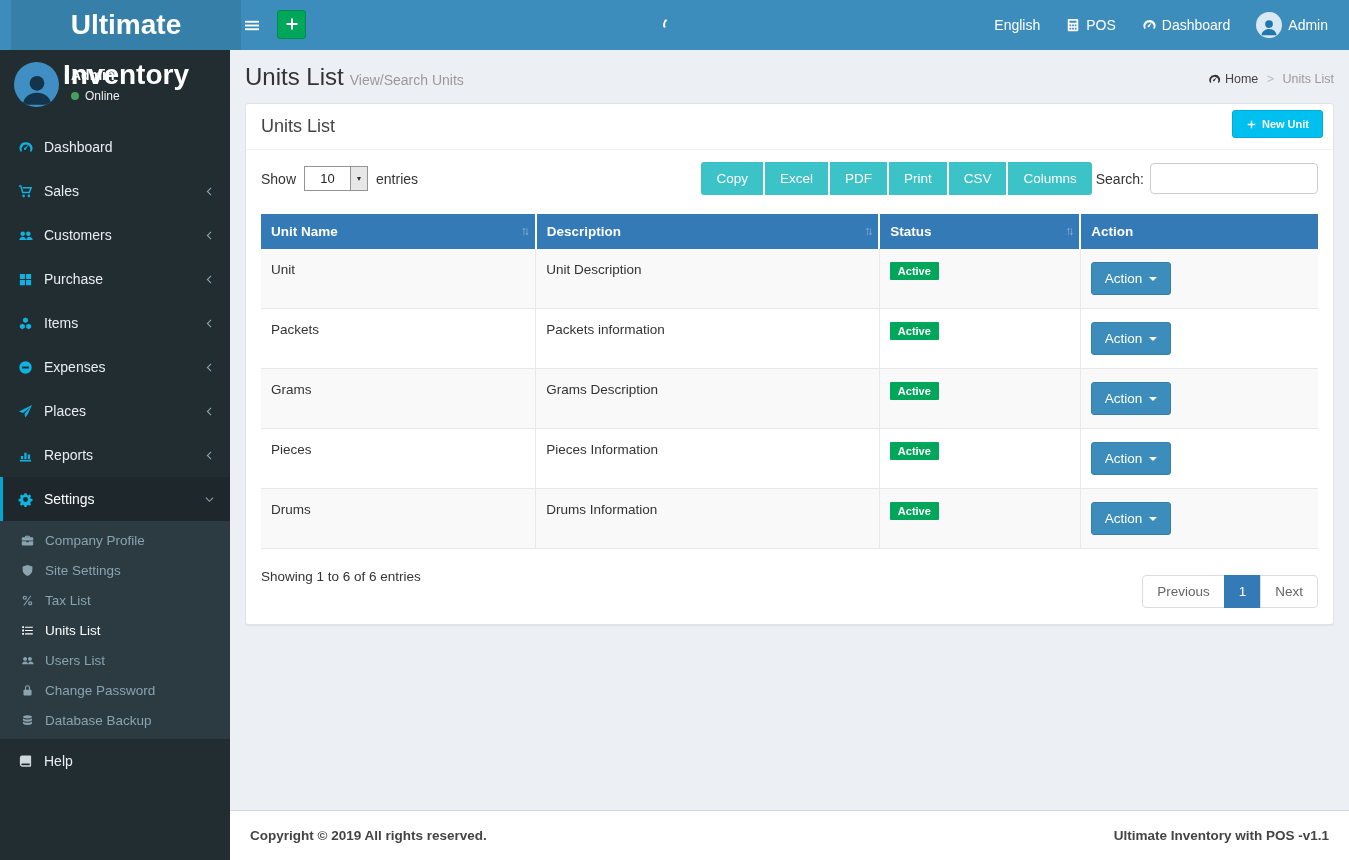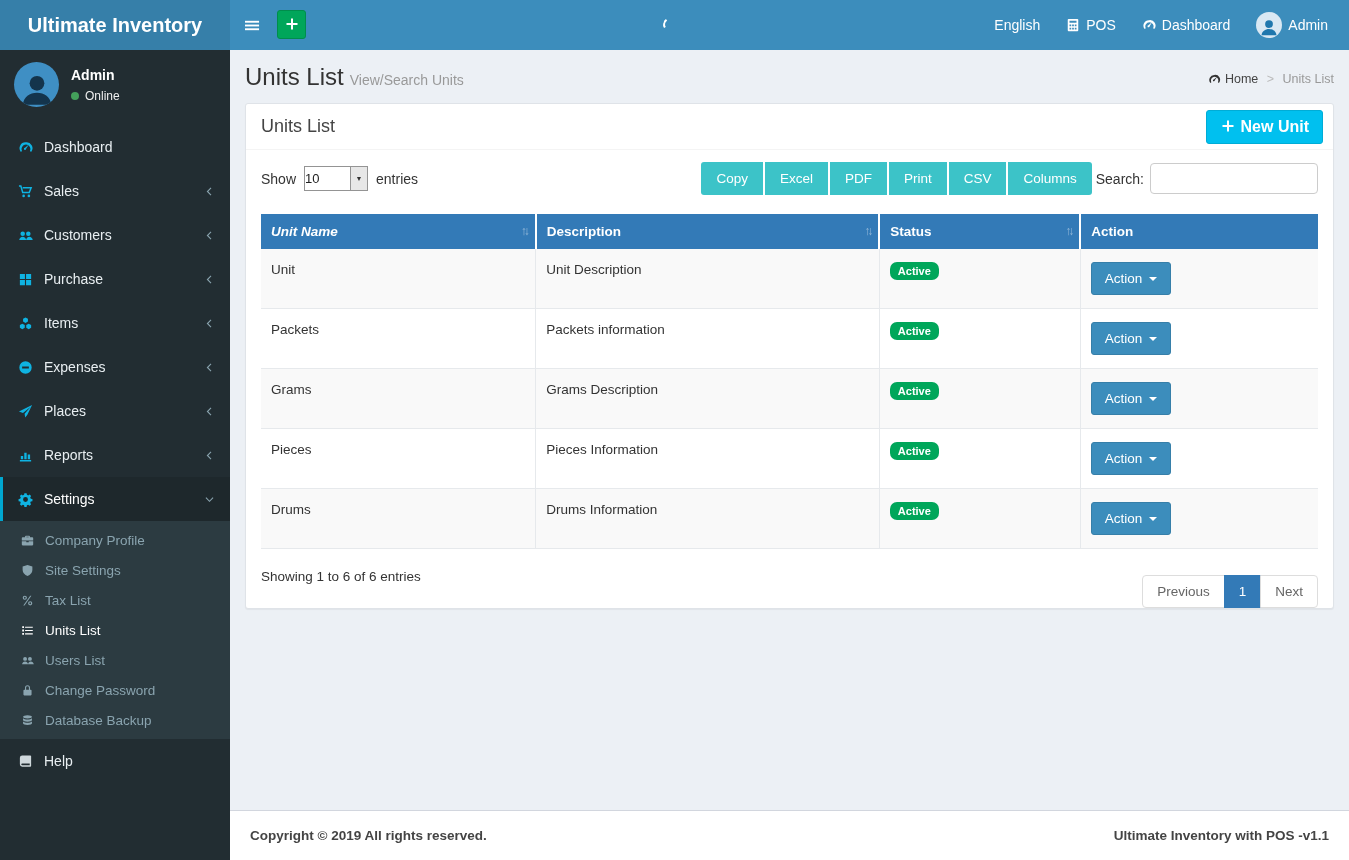--- a/index.html
+++ b/index.html
@@ -3,22 +3,22 @@
 <meta charset="utf-8">
 <style>
   * { margin:0; padding:0; box-sizing:border-box; }
   html,body { width:1349px; height:860px; overflow:hidden;
     font-family:"Liberation Sans", sans-serif; background:#ecf0f5; }
   a { text-decoration:none; cursor:pointer; }
   svg { vertical-align:-2px; }
 
   
   .navbar { position:absolute; left:0; top:0; width:1349px; height:50px; background:#3c8dbc; z-index:30; }
-  .logo { position:absolute; left:0; top:0; width:230px; height:50px; background:#367fa9;
-    color:#fff; font-size:20px; font-weight:bold; text-align:center; line-height:50px; }
+  .logo { position:absolute; left:11px; top:0; width:230px; height:50px; background:#367fa9;
+    color:#fff; font-size:28px; font-weight:bold; text-align:center; line-height:50px; }
   .hamburger { position:absolute; left:230px; top:0; width:44px; height:50px; color:#fff;
     display:flex; align-items:center; justify-content:center; font-size:15px; }
   .plus-btn { position:absolute; left:277px; top:10px; width:29px; height:29px; background:#00a65a;
     border:1px solid #008d4c; border-radius:3px; color:#fff; display:flex; align-items:center; justify-content:center; }
   .crescent { position:absolute; left:663px; top:18px; width:13px; height:13px; border-radius:50%;
     border:2px solid transparent; border-left-color:#fff; transform:rotate(12deg); display:inline-block; }
   .nav-right { position:absolute; right:8px; top:0; height:50px; display:flex; align-items:center; }
   .nav-right > a { color:#fff; font-size:14px; padding:0 13px; height:50px; display:flex; align-items:center; gap:6px; }
   .nav-avatar { width:26px; height:26px; border-radius:50%; background:#d9e8f3; color:#1f77ad;
     display:inline-flex; align-items:center; justify-content:center; overflow:hidden; }
@@ -55,27 +55,27 @@
   .breadcrumb a { color:#444; }
   .breadcrumb .mi { margin-right:4px; color:#333; }
   .breadcrumb .sep { color:#bbb; margin:0 5px; }
   .bc-current { color:#999; }
 
   .panel { margin:0 15px; background:#fff; border:1px solid #dfe3e8; border-radius:3px;
     box-shadow:0 1px 1px rgba(0,0,0,.05); }
   .panel-heading { position:relative; padding:12px 15px; font-size:18px; color:#444;
     border-bottom:1px solid #f4f4f4; height:46px; }
   .new-unit { position:absolute; right:10px; top:6px; background:#00c0ef; border:1px solid #00acd6;
-    color:#fff; font-size:16px; font-weight:bold; padding:7px 13px; border-radius:3px;
+    color:#fff; font-size:11px; font-weight:bold; padding:7px 13px; border-radius:3px;
     font-family:"Liberation Sans",sans-serif; cursor:pointer; display:flex; align-items:center; gap:5px; }
 
   .toolbar { display:flex; align-items:center; padding:12px 15px 19px; font-size:14px; color:#333; }
   .dt-select { display:flex; align-items:stretch; margin:0 8px; width:64px; height:25px;
     border:1px solid #949494; background:#fff; cursor:pointer; }
-  .dt-select .val { flex:1; font-size:13px; line-height:23px; color:#222; }
+  .dt-select .val { flex:1; font-size:13px; text-align:center; line-height:23px; color:#222; }
   .sel-arrow { width:17px; background:#e7e7e7; border-left:1px solid #949494; color:#333;
     font-size:7px; display:flex; align-items:center; justify-content:center; }
   .flex-spacer { flex:1; }
   .btn-group { display:flex; }
   .btn-group .ex-btn { background:#3cc3c8; color:#fff; border:none; font-size:13.5px;
     padding:9px 15px; cursor:pointer; border-right:2px solid #fff; font-family:"Liberation Sans",sans-serif; }
   .btn-group .ex-btn:first-child { border-radius:3px 0 0 3px; }
   .btn-group .ex-btn:last-child  { border-radius:0 3px 3px 0; border-right:none; }
   .search-label { margin:0 6px 0 4px; }
   .search-input { width:168px; height:31px; border:1px solid #ccc; border-radius:4px; padding:0 8px;
@@ -85,30 +85,30 @@
   table.units { width:100%; border-collapse:collapse; }
   table.units th { background:#337ab7; color:#fff; text-align:left; font-size:13.5px; font-weight:bold;
     padding:10px 10px; border-right:2px solid #fff; position:relative; }
   table.units th:last-child { border-right:none; }
   .sort-ic { position:absolute; right:8px; top:10px; color:rgba(255,255,255,.45); font-size:12px; letter-spacing:-3px; }
   table.units td { font-size:13.5px; color:#333; padding:13px 10px; height:51px; vertical-align:top;
     border-bottom:1px solid #e6e9ec; border-right:1px solid #e6e9ec; }
   table.units td:last-child { border-right:none; }
   table.units tbody tr:nth-child(odd)  { background:#f9f9f9; }
   table.units tbody tr:nth-child(even) { background:#fff; }
-  .col-name{width:26%;font-style:italic;} .col-desc{width:32.5%;} .col-status{width:19%;} .col-action{width:22.5%;}
+  .col-name{width:26%;} .col-desc{width:32.5%;} .col-status{width:19%;} .col-action{width:22.5%;}
   .badge-active { display:inline-block; background:#00a65a; color:#fff; font-size:11px; font-weight:bold;
-    padding:3px 8px; border-radius:7px; }
+    padding:3px 8px; border-radius:1px; }
   .action-btn { background:#3c8dbc; border:1px solid #367fa9; color:#fff; font-size:13.5px;
     padding:8px 13px; border-radius:3px; cursor:pointer; font-family:"Liberation Sans",sans-serif;
     display:inline-flex; align-items:center; gap:7px; }
   .caret { width:0; height:0; border-left:4px solid transparent; border-right:4px solid transparent;
     border-top:4px solid #fff; display:inline-block; }
 
-  .table-footer { display:flex; justify-content:space-between; align-items:flex-start; padding:12px 15px 0; }
+  .table-footer { display:flex; justify-content:space-between; align-items:flex-start; padding:12px 15px 16px; }
   .dt-info { font-size:13.5px; color:#333; padding-top:8px; }
   .pagination { display:flex; margin-top:14px; }
   .pagination a { font-size:13.5px; padding:8px 14px; border:1px solid #ddd; margin-left:-1px; color:#666; background:#fff; }
   .pagination a:first-child { border-radius:4px 0 0 4px; }
   .pagination a:last-child  { border-radius:0 4px 4px 0; }
   .pagination a.active { background:#337ab7; border-color:#337ab7; color:#fff; }
 
   
   footer { position:absolute; left:230px; bottom:0; width:1119px; height:50px; background:#fff;
     border-top:1px solid #d2d6de; display:flex; justify-content:space-between; align-items:center;

